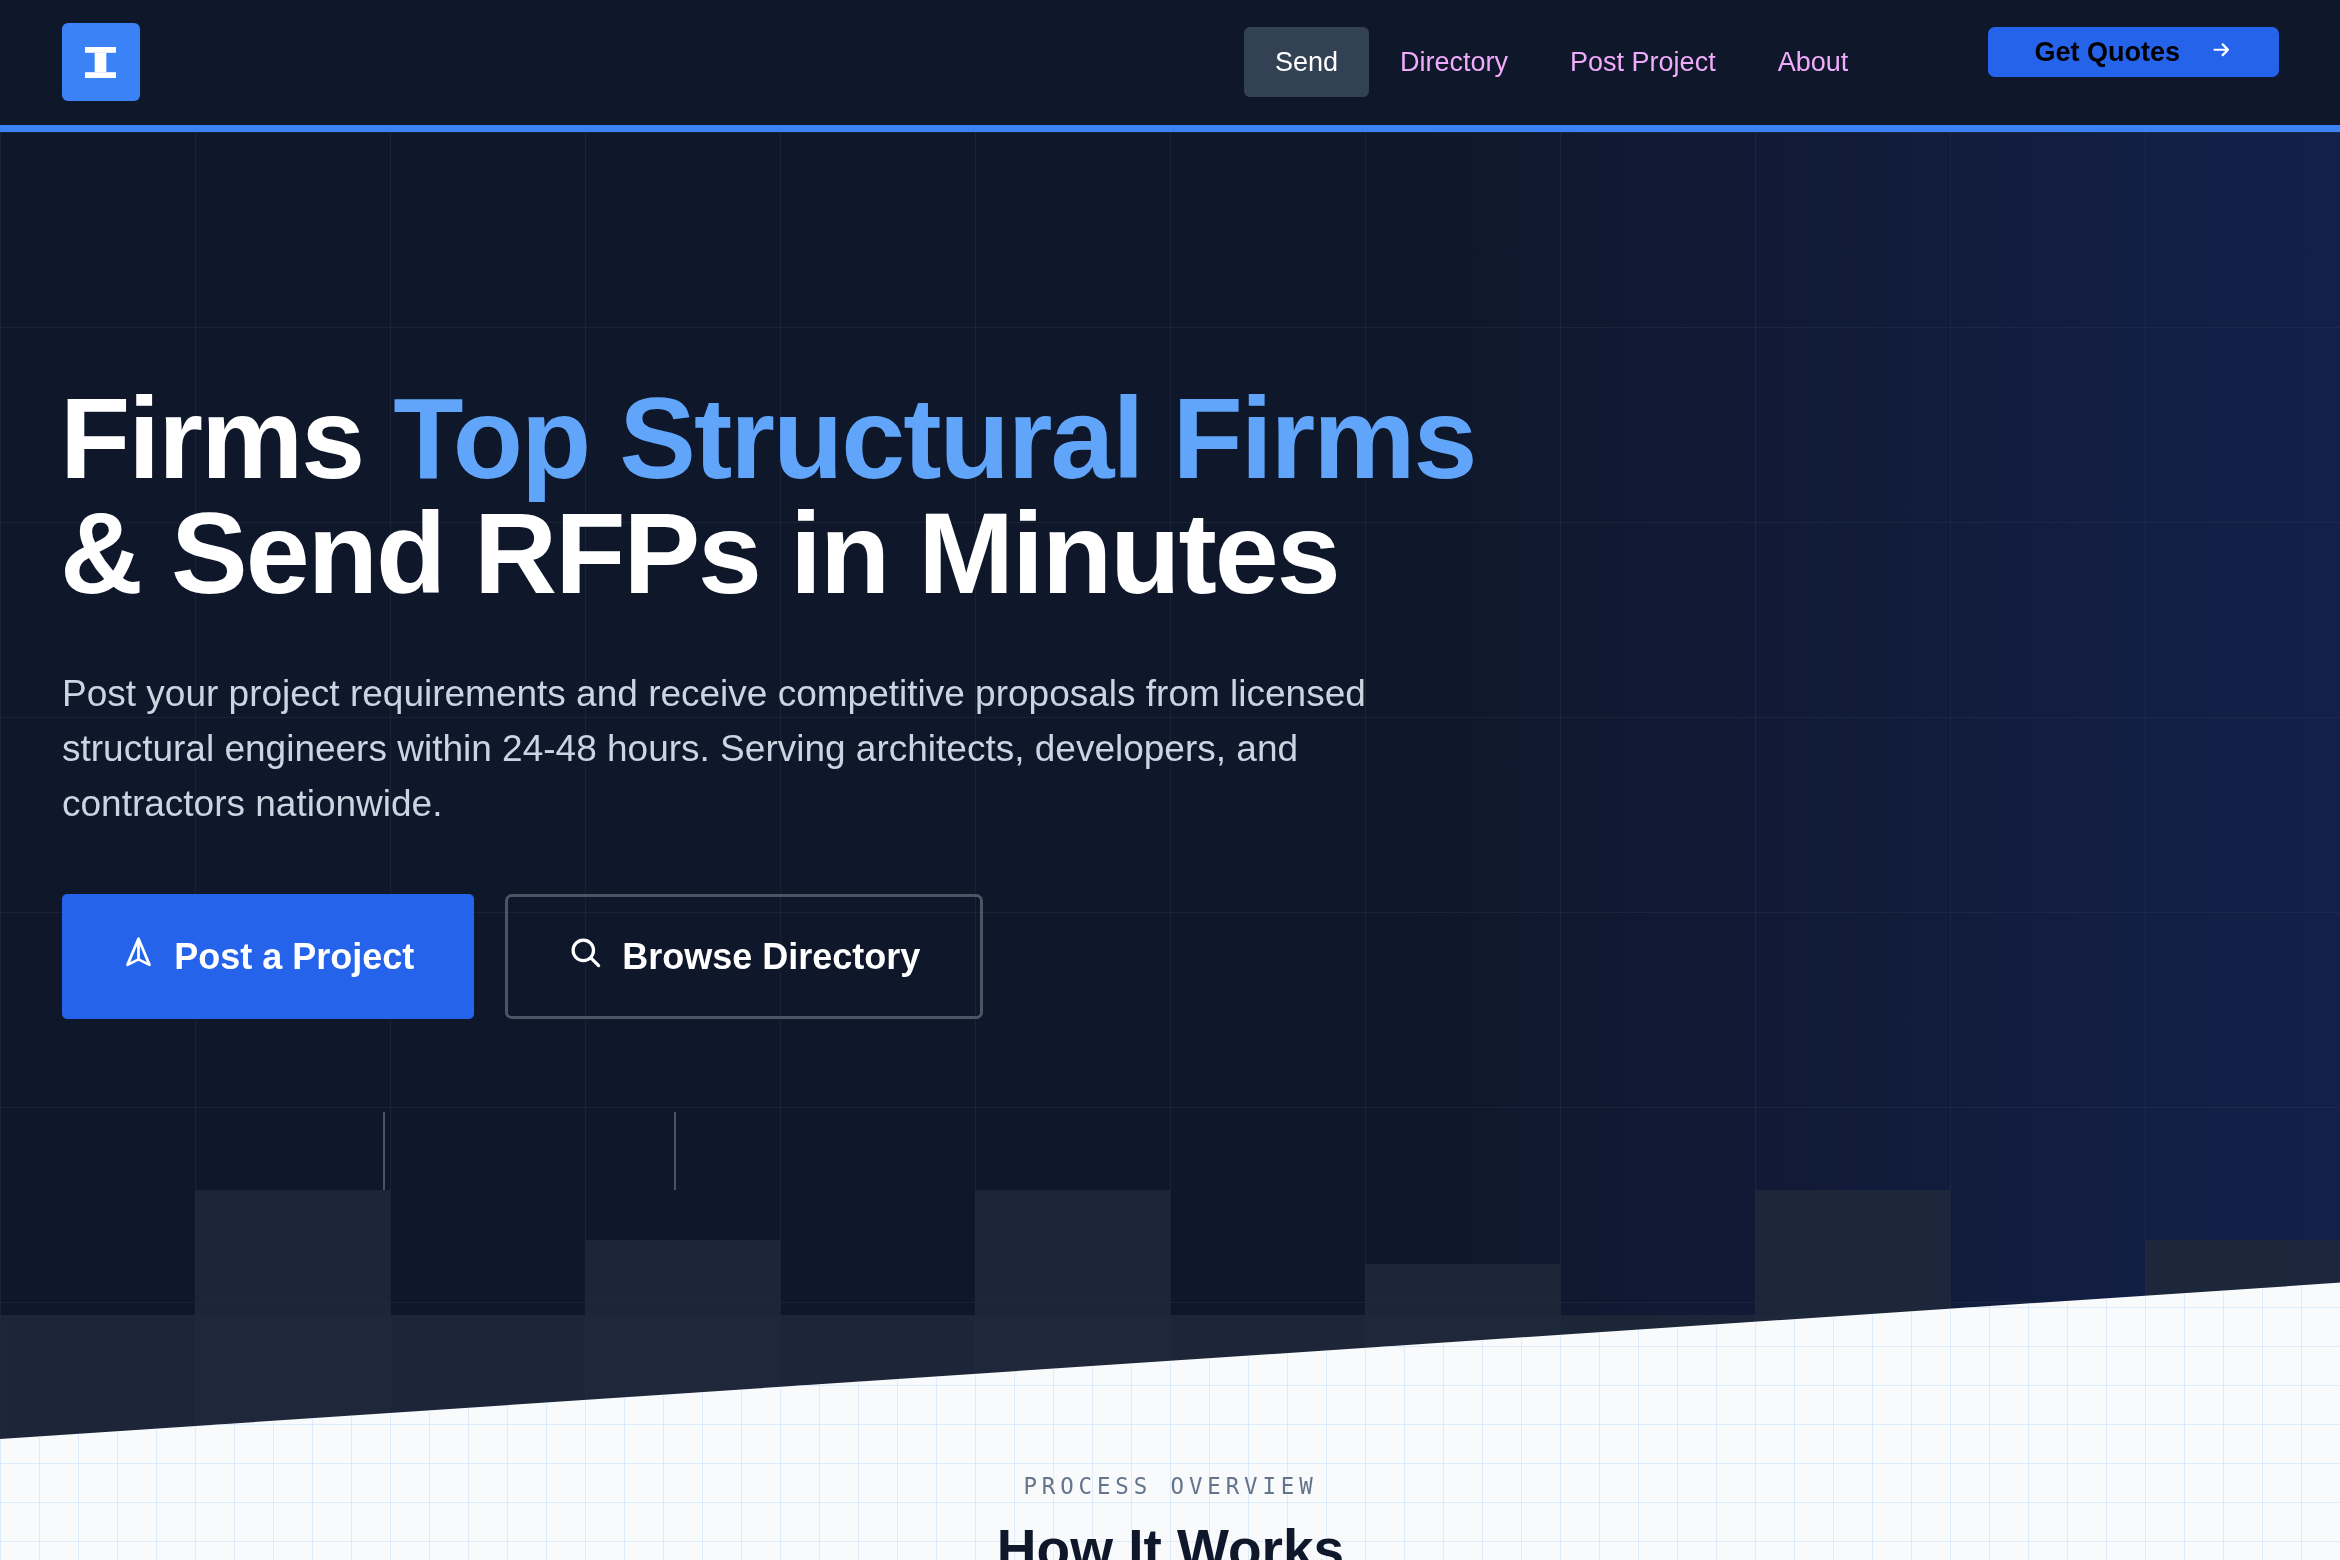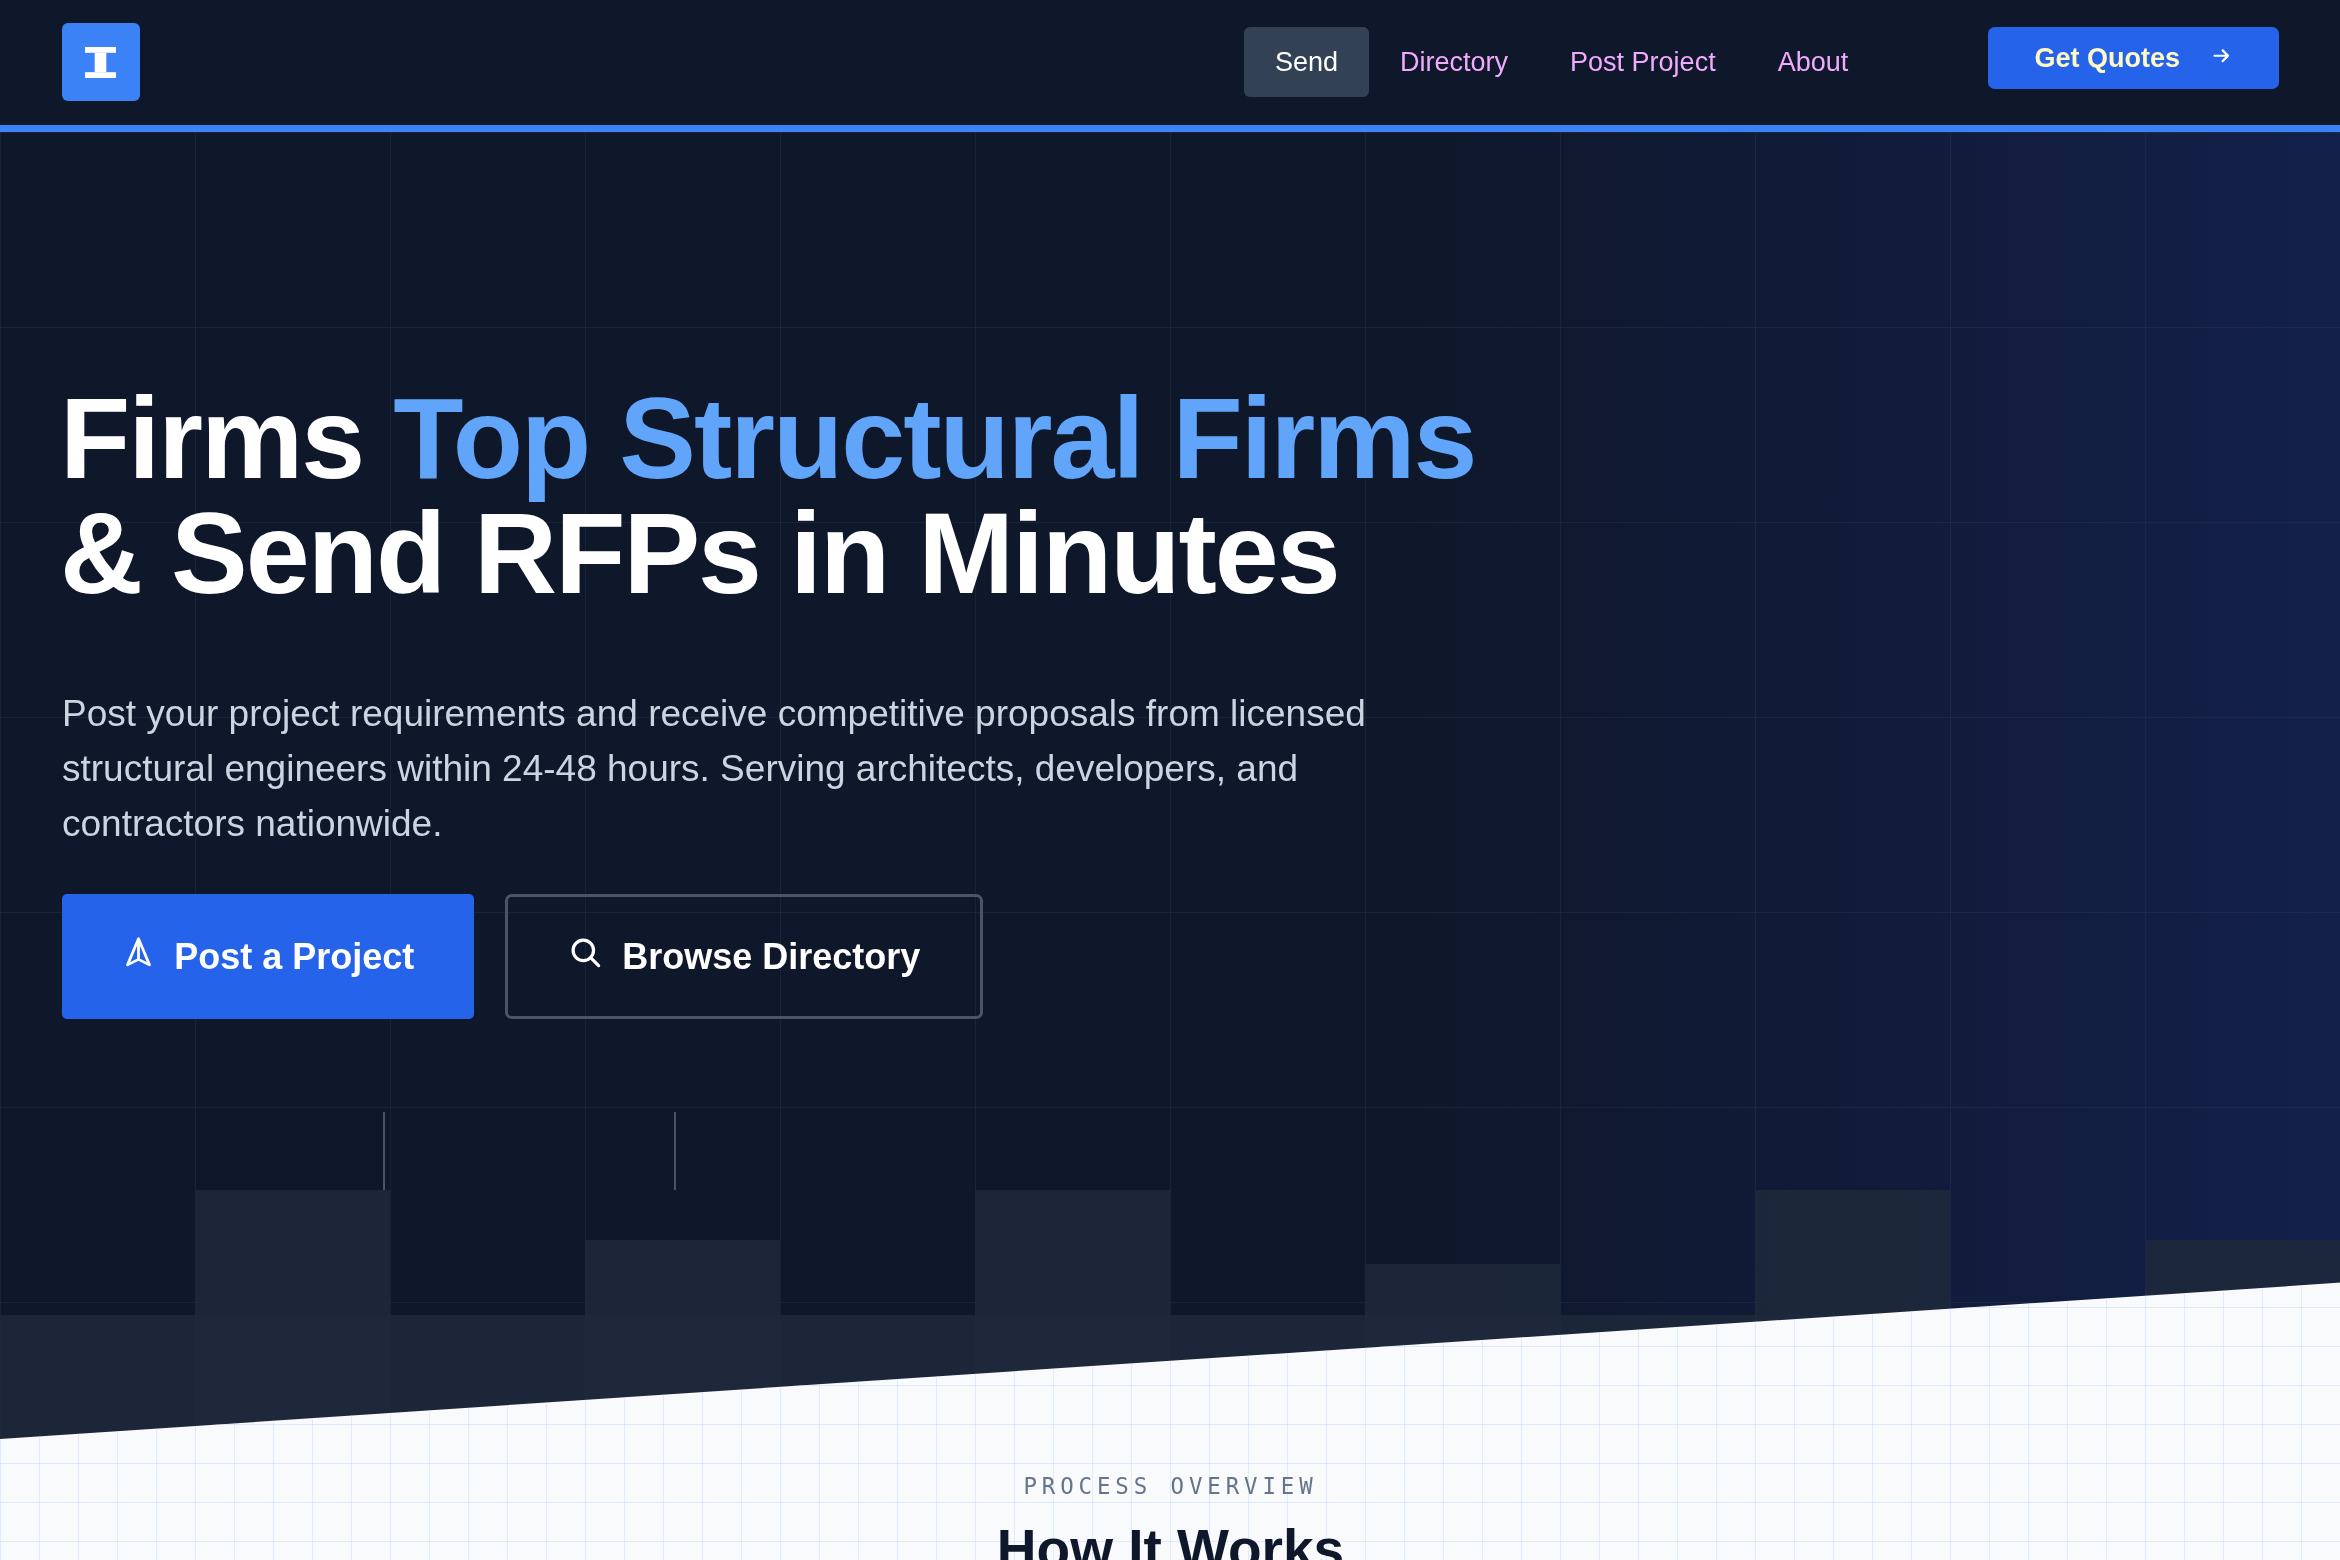--- a/index.html
+++ b/index.html
@@ -10,37 +10,37 @@
   .nav { position: absolute; left: 0; top: 0; width: 2341px; height: 125px; background: #0f172a; }
   .nav-line { position: absolute; left: 0; top: 125px; width: 2341px; height: 6.8px; background: #3b82f6; }
   .logo { position: absolute; left: 62px; top: 23.4px; display: flex; align-items: center; }
   .logo-box { width: 78px; height: 78px; border-radius: 5.9px; background: #3b82f6; position: relative; }
   .logo-box svg { position: absolute; left: 23.4px; top: 23.4px; }
   .logo-text { margin-left: 23.4px; font-size: 34px; font-weight: 700; color: #ffffff; letter-spacing: -0.5px; }
   .logo-text .tld { color: #60a5fa; font-weight: 400; }
   .nav-links { position: absolute; top: 27px; left: 1244px; display: flex; align-items: center; height: 70px; }
   .nav-link { height: 70px; padding: 0 31px; display: flex; align-items: center; font-size: 27px; color: #f0abfc; border-radius: 5.9px; }
   .nav-link.active { background: #334155; color: #ffffff; }
-  .nav-cta { position: absolute; left: 1988px; top: 27px; width: 291px; height: 62px; border-radius: 6.8px; background: #2563eb; color: #fef9c3; font-size: 27px; font-weight: 700; display: flex; align-items: center; justify-content: center; gap: 31px; }
+  .nav-cta { position: absolute; left: 1988px; top: 27px; width: 291px; height: 50px; border-radius: 6.8px; background: #2563eb; color: #000000; font-size: 27px; font-weight: 700; display: flex; align-items: center; justify-content: center; gap: 31px; }
 
   
   .hero { position: absolute; left: 0; top: 132px; width: 2341px; height: 1429px; overflow: hidden;
     background: linear-gradient(90deg, #0f172a 0%, #0f172a 60%, #13204a 100%); }
   .hero-grid { position: absolute; inset: 0;
     background-image:
       linear-gradient(to right, rgba(51,65,85,0.28) 1px, transparent 1px),
       linear-gradient(to bottom, rgba(51,65,85,0.28) 1px, transparent 1px);
     background-size: 195px 195px; background-position: 0 0; }
   .badge { position: absolute; left: 62px; top: 156px; height: 51px; padding: 0 19.5px; border-radius: 4.9px;
     background: #eff6ff; border: 2px solid #93c5fd; color: #2563eb; font-family: "DejaVu Sans Mono", monospace;
     font-size: 22.4px; letter-spacing: 3.4px; display: flex; align-items: center; }
   .headline { position: absolute; left: 60px; top: 249px; font-size: 115px; font-weight: 700; color: #ffffff;
     line-height: 115px; letter-spacing: -2px; white-space: nowrap; }
   .headline .accent { color: #60a5fa; }
-  .subtext { position: absolute; left: 62px; top: 554px; width: 1365px; font-size: 37px; line-height: 55px; color: #cbd5e1; }
+  .subtext { position: absolute; left: 62px; top: 534px; width: 1365px; font-size: 37px; line-height: 55px; color: #cbd5e1; }
   .btn-primary { position: absolute; left: 62px; top: 762px; width: 412px; height: 125px; border-radius: 5px;
     background: #2563eb; color: #fff; font-size: 36px; font-weight: 700; display: flex; align-items: center; justify-content: center; gap: 19.5px; }
   .btn-secondary { position: absolute; left: 505px; top: 762px; width: 478px; height: 125px; border-radius: 6.8px;
     border: 3.9px solid #4b5563; color: #fff; font-size: 36px; font-weight: 700; display: flex; align-items: center; justify-content: center; gap: 19.5px; background: transparent; }
 
   
   .bldg { position: absolute; background: #1e293b; opacity: 0.85; }
   .base { position: absolute; left: 0; top: 1183px; width: 2341px; height: 254px; background: #1e293b; opacity: 0.85; }
   .antenna { position: absolute; width: 2px; background: #475569; }
 

